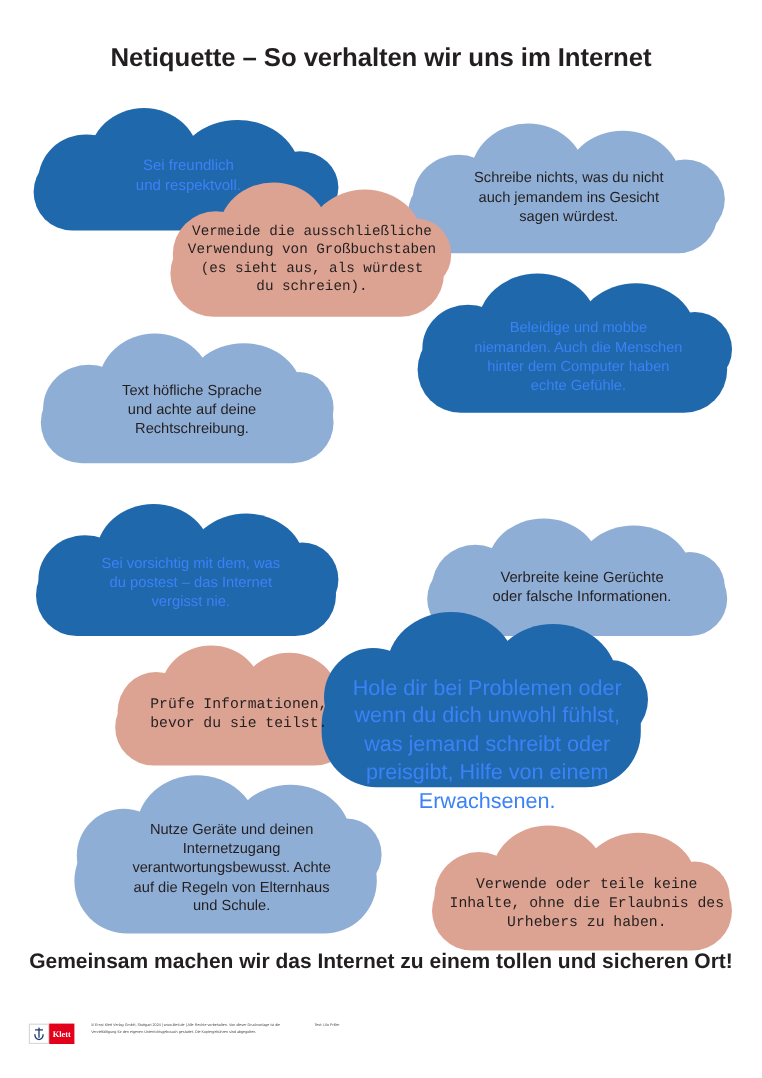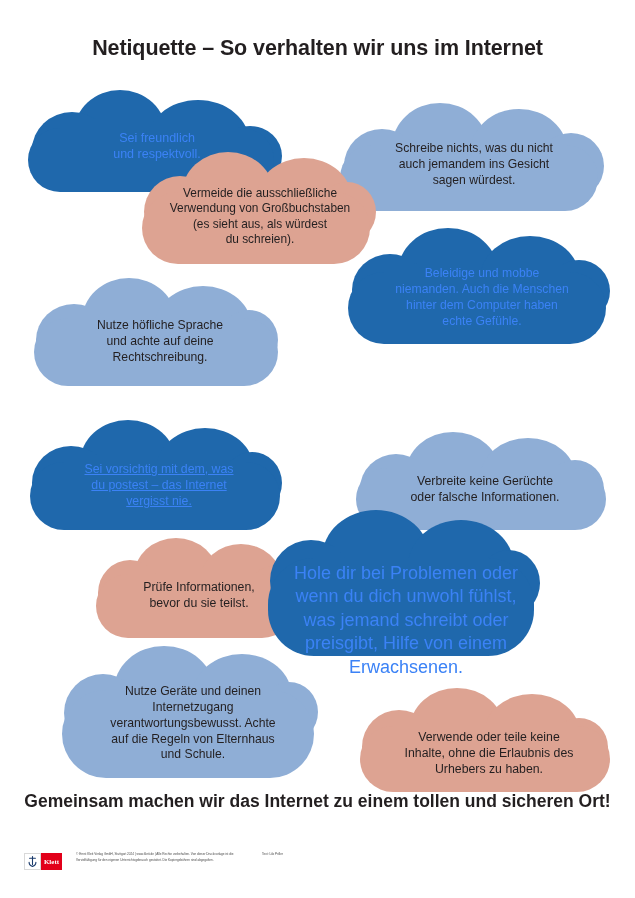--- a/index.html
+++ b/index.html
@@ -32,21 +32,21 @@
     z-index:6;
     padding:0 10px;
     box-sizing:border-box;
     white-space:pre-line;
   }
   .dark  .lobe,.dark  .body{background:#1f68ac;}
   .dark  .txt{color:#3b82f6;}
   .light .lobe,.light .body{background:#8faed6;}
   .light .txt{color:#231f20;}
   .rose  .lobe,.rose  .body{background:#dda392;}
-  .rose  .txt{color:#231f20;}
+  .rose  .txt{color:#231f20;font-family:Liberation Mono, monospace;}
 
   .footline{
     position:absolute;left:0;top:790px;width:635px;
     text-align:center;font-size:17.5px;font-weight:bold;color:#231f20;
     line-height:1.35;
   }
 
   .footer{position:absolute;left:24px;top:852px;width:590px;height:30px;}
   .logo{
     position:absolute;left:0;top:1px;width:38px;height:17px;
@@ -125,33 +125,33 @@
 hinter dem Computer haben
 echte Gefühle.</div>
     </div>
 
     <div class="cloud light" style="left:34px;top:198px;width:252px;height:110px;">
       <div class="lobe" style="left:48px;top:0px;width:94px;height:86px;"></div>
       <div class="lobe" style="left:120px;top:8px;width:98px;height:84px;"></div>
       <div class="lobe" style="left:2px;top:26px;width:76px;height:72px;"></div>
       <div class="lobe" style="left:186px;top:32px;width:58px;height:60px;"></div>
       <div class="body" style="left:0px;top:40px;width:244px;height:68px;"></div>
-      <div class="txt" style="top:40px;font-size:12.2px;">Nutze höfliche Sprache
+      <div class="txt" style="top:40px;font-size:12.2px;">Text höfliche Sprache
 und achte auf deine
 Rechtschreibung.</div>
     </div>
 
 
     <div class="cloud dark" style="left:30px;top:340px;width:258px;height:112px;">
       <div class="lobe" style="left:50px;top:0px;width:96px;height:86px;"></div>
       <div class="lobe" style="left:126px;top:8px;width:98px;height:84px;"></div>
       <div class="lobe" style="left:2px;top:26px;width:78px;height:74px;"></div>
       <div class="lobe" style="left:192px;top:32px;width:60px;height:62px;"></div>
       <div class="body" style="left:0px;top:42px;width:250px;height:68px;"></div>
-      <div class="txt" style="top:42px;font-size:12.3px;text-decoration:underline;">Sei vorsichtig mit dem, was
+      <div class="txt" style="top:42px;font-size:12.3px;">Sei vorsichtig mit dem, was
 du postest – das Internet
 vergisst nie.</div>
     </div>
 
     <div class="cloud light" style="left:356px;top:352px;width:258px;height:100px;">
       <div class="lobe" style="left:50px;top:0px;width:94px;height:82px;"></div>
       <div class="lobe" style="left:124px;top:6px;width:96px;height:80px;"></div>
       <div class="lobe" style="left:4px;top:22px;width:72px;height:70px;"></div>
       <div class="lobe" style="left:190px;top:28px;width:58px;height:58px;"></div>
       <div class="body" style="left:0px;top:36px;width:250px;height:62px;"></div>

